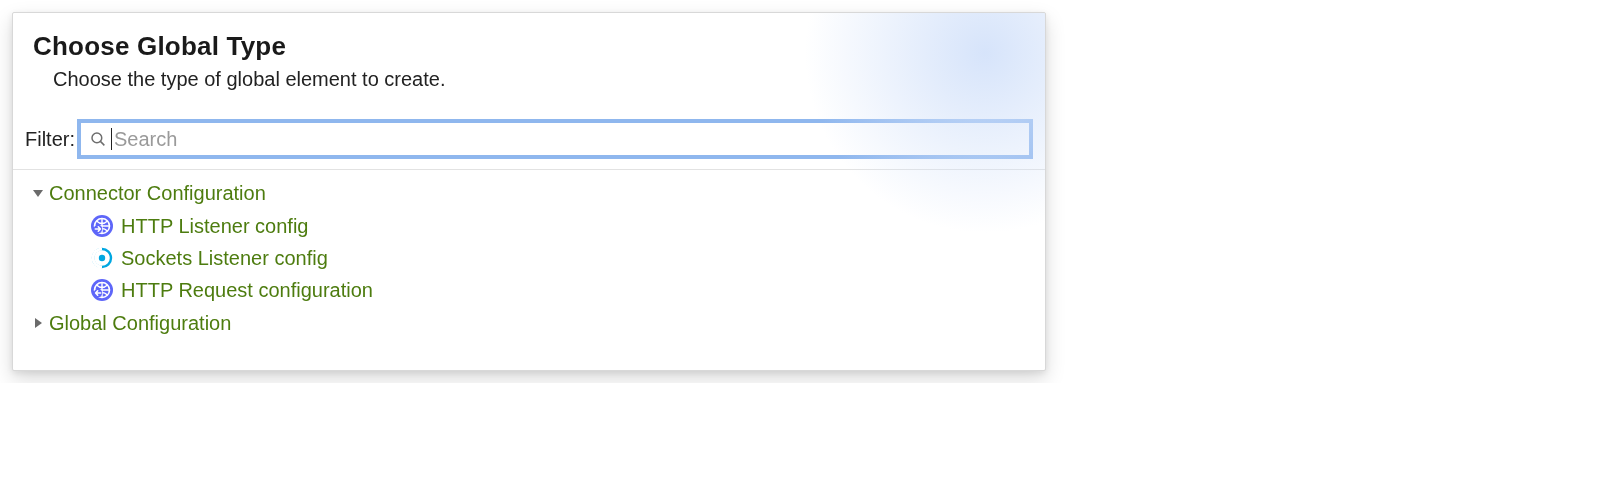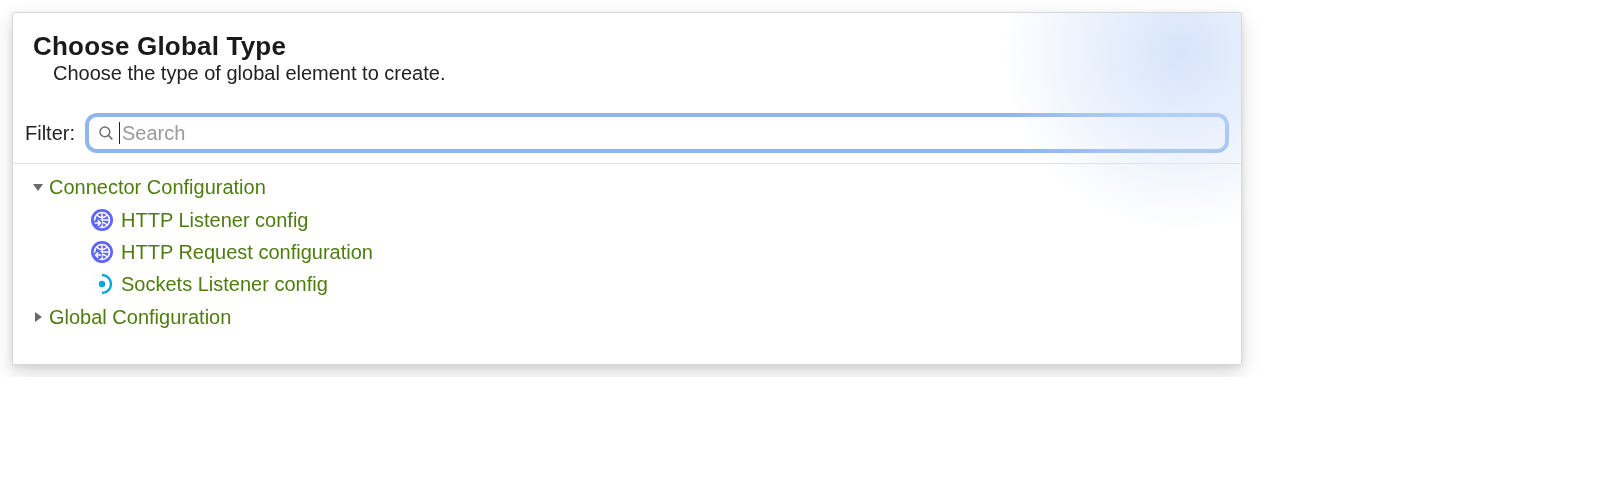--- a/index.html
+++ b/index.html
@@ -2,21 +2,21 @@
 <html><head>
   <meta charset="utf-8">
   <style>
     * { box-sizing: border-box; margin: 0; padding: 0; }
     body {
       font-family: -apple-system, BlinkMacSystemFont, "Segoe UI", Helvetica, Arial, sans-serif;
       background: #ffffff;
       padding: 12px;
     }
     .dialog {
-      width: 1230px;
+      width: 1034px;
       background: #ffffff;
       border: 1px solid #d8d8d8;
       border-radius: 2px;
       box-shadow: 0 8px 20px rgba(0,0,0,0.15), 0 2px 6px rgba(0,0,0,0.08);
       position: relative;
       overflow: hidden;
       padding-bottom: 30px;
     }
     .glow {
       position: absolute;
@@ -31,42 +31,42 @@
     .header {
       padding: 18px 20px 28px 20px;
     }
     .title {
       font-size: 26px;
       font-weight: 700;
       color: #1a1a1a;
       letter-spacing: 0.2px;
     }
     .subtitle {
-      margin-top: 0;
+      margin-top: 6px;
       margin-left: 20px;
       font-size: 20px;
       color: #222;
       font-weight: 400;
     }
     .filter-bar {
       display: flex;
       align-items: center;
       padding: 0 12px 10px 12px;
-      gap: 10px;
+      gap: 2px;
     }
     .filter-label {
       font-size: 20px;
       color: #222;
     }
     .search-wrap {
       flex: 1;
       display: flex;
       align-items: center;
       border: 4px solid #8fb7ee;
-      border-radius: 12px;
+      border-radius: 0;
       background: #ffffff;
       height: 40px;
       padding: 0 8px;
     }
     .search-wrap svg {
       flex: 0 0 auto;
       margin-right: 4px;
     }
     .search-input {
       flex: 1;
@@ -171,39 +171,39 @@
             <path d="M4.5 12 H19.5 M12 4.5 V19.5 M6.5 7 Q12 12 17.5 7 M6.5 17 Q12 12 17.5 17" stroke="#fff" stroke-width="1.4" fill="none"></path>
             <circle cx="8" cy="15" r="4.2" fill="#5e66f9"></circle>
             <path d="M5.3 15 H9.8 M8.3 12.8 L10.4 15 L8.3 17.2" stroke="#fff" stroke-width="1.6" fill="none" stroke-linecap="round" stroke-linejoin="round"></path>
           </svg>
         </span>
         <span class="node-label">HTTP Listener config</span>
       </div>
       <div class="tree-row">
         <span class="icon-slot">
           <svg width="24" height="24" viewBox="0 0 24 24">
+            <circle cx="12" cy="12" r="9" fill="none" stroke="#00a7e1" stroke-width="2.4"></circle>
+            <path d="M12 3 A9 9 0 0 0 12 21" fill="none" stroke="#fff" stroke-width="3"></path>
+            <circle cx="12" cy="12" r="3.2" fill="#00a7e1"></circle>
+          </svg>
+        </span>
+        <span class="node-label">Sockets Listener config</span>
+      </div>
+      <div class="tree-row">
+        <span class="icon-slot">
+          <svg width="24" height="24" viewBox="0 0 24 24">
             <circle cx="12" cy="12" r="11" fill="#5e66f9"></circle>
             <circle cx="12" cy="12" r="7.5" fill="none" stroke="#fff" stroke-width="1.6"></circle>
             <path d="M4.5 12 H19.5 M12 4.5 V19.5 M6.5 7 Q12 12 17.5 7 M6.5 17 Q12 12 17.5 17" stroke="#fff" stroke-width="1.4" fill="none"></path>
             <circle cx="8" cy="15" r="4.2" fill="#5e66f9"></circle>
             <path d="M10.7 15 H6.2 M7.7 12.8 L5.6 15 L7.7 17.2" stroke="#fff" stroke-width="1.6" fill="none" stroke-linecap="round" stroke-linejoin="round"></path>
           </svg>
         </span>
         <span class="node-label">HTTP Request configuration</span>
       </div>
-      <div class="tree-row">
-        <span class="icon-slot">
-          <svg width="24" height="24" viewBox="0 0 24 24">
-            <circle cx="12" cy="12" r="9" fill="none" stroke="#00a7e1" stroke-width="2.4"></circle>
-            <path d="M12 3 A9 9 0 0 0 12 21" fill="none" stroke="#fff" stroke-width="3"></path>
-            <circle cx="12" cy="12" r="3.2" fill="#00a7e1"></circle>
-          </svg>
-        </span>
-        <span class="node-label">Sockets Listener config</span>
-      </div>
     </div>
 
 
     <div class="tree-row parent">
       <span class="disclosure">
         <svg width="12" height="12" viewBox="0 0 12 12">
             <path d="M3 1 L3 11 L10 6 Z" fill="#6b6b6b"></path>
           </svg>
       </span>
       <span class="node-label">Global Configuration</span>

